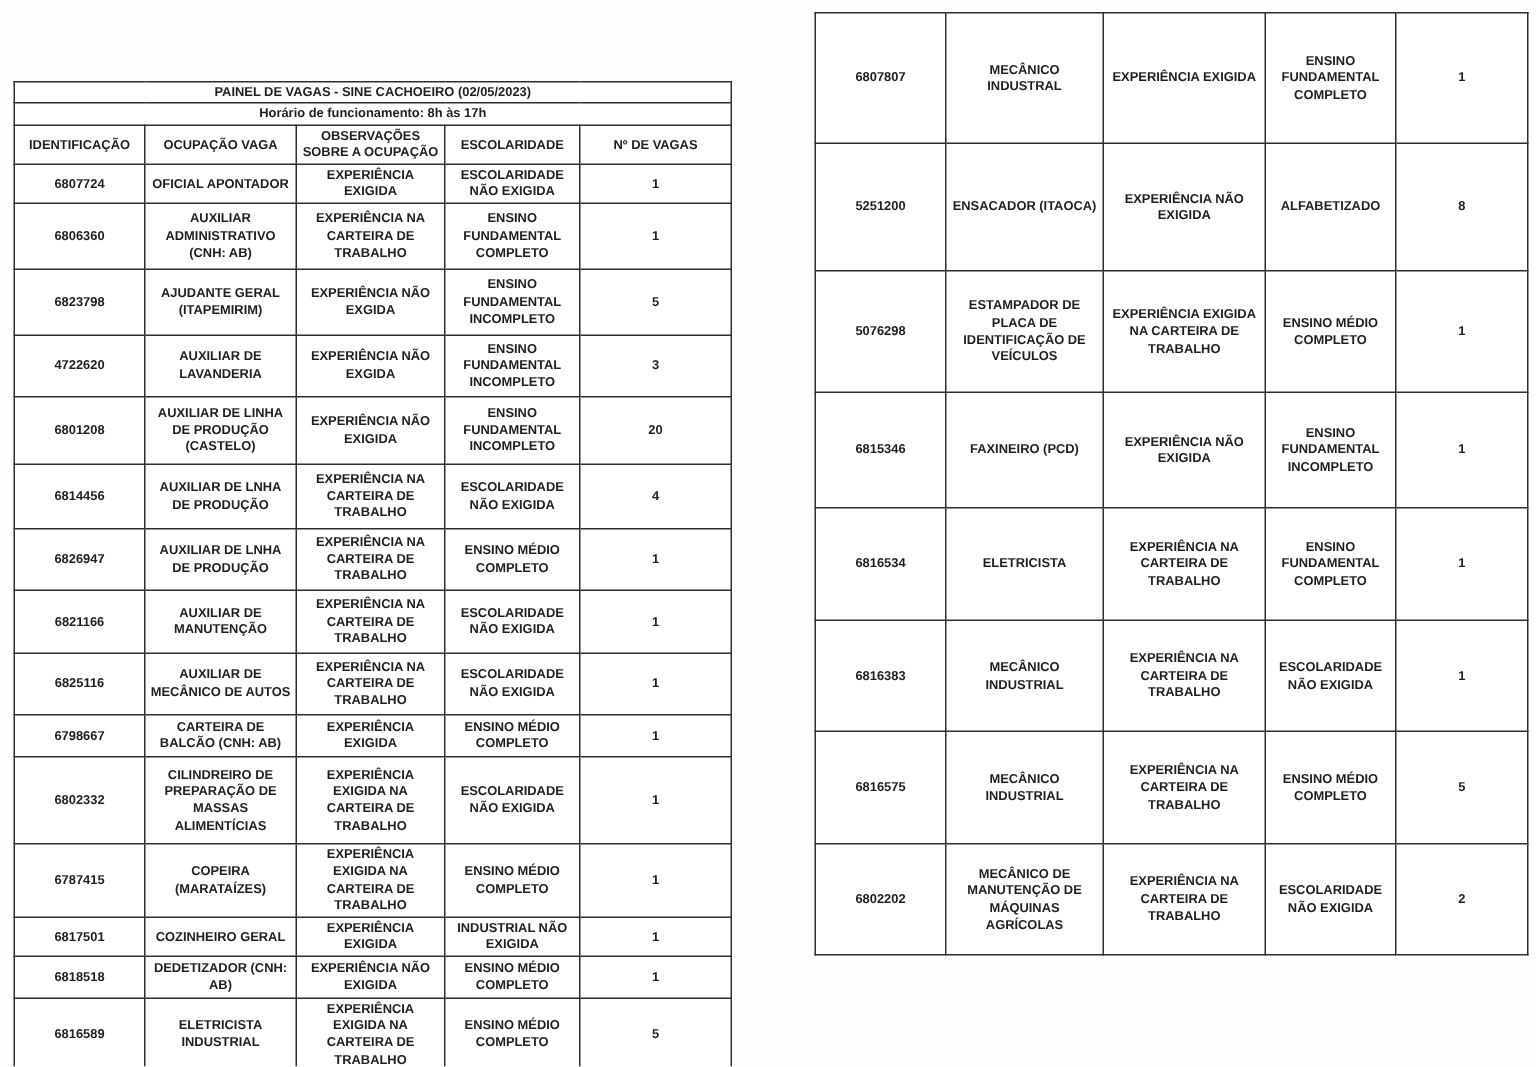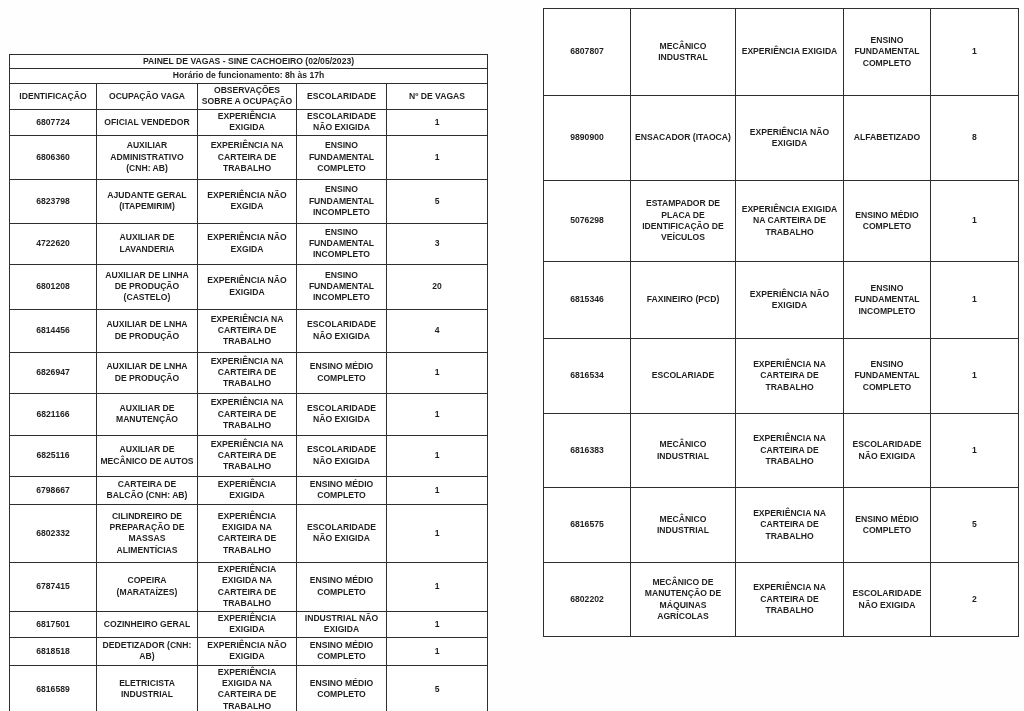--- a/index.html
+++ b/index.html
@@ -61,21 +61,21 @@
     </tr>
     <tr style="height:26px">
       <td class="head-cell">IDENTIFICAÇÃO</td>
       <td class="head-cell">OCUPAÇÃO VAGA</td>
       <td class="head-cell">OBSERVAÇÕES SOBRE A OCUPAÇÃO</td>
       <td class="head-cell">ESCOLARIDADE</td>
       <td class="head-cell">Nº DE VAGAS</td>
     </tr>
     <tr style="height:26px">
       <td>6807724</td>
-      <td>OFICIAL VENDEDOR</td>
+      <td>OFICIAL APONTADOR</td>
       <td>EXPERIÊNCIA EXIGIDA</td>
       <td>ESCOLARIDADE NÃO EXIGIDA</td>
       <td>1</td>
     </tr>
     <tr style="height:44px">
       <td>6806360</td>
       <td>AUXILIAR ADMINISTRATIVO (CNH: AB)</td>
       <td>EXPERIÊNCIA NA CARTEIRA DE TRABALHO</td>
       <td>ENSINO FUNDAMENTAL COMPLETO</td>
       <td>1</td>
@@ -191,21 +191,21 @@
     </colgroup>
     <tbody>
         <tr style="height:87px">
       <td>6807807</td>
       <td>MECÂNICO INDUSTRAL</td>
       <td>EXPERIÊNCIA EXIGIDA</td>
       <td>ENSINO FUNDAMENTAL COMPLETO</td>
       <td>1</td>
     </tr>
     <tr style="height:85px">
-      <td>9890900</td>
+      <td>5251200</td>
       <td>ENSACADOR (ITAOCA)</td>
       <td>EXPERIÊNCIA NÃO EXIGIDA</td>
       <td>ALFABETIZADO</td>
       <td>8</td>
     </tr>
     <tr style="height:81px">
       <td>5076298</td>
       <td>ESTAMPADOR DE PLACA DE IDENTIFICAÇÃO DE VEÍCULOS</td>
       <td>EXPERIÊNCIA EXIGIDA NA CARTEIRA DE TRABALHO</td>
       <td>ENSINO MÉDIO COMPLETO</td>
@@ -213,21 +213,21 @@
     </tr>
     <tr style="height:77px">
       <td>6815346</td>
       <td>FAXINEIRO (PCD)</td>
       <td>EXPERIÊNCIA NÃO EXIGIDA</td>
       <td>ENSINO FUNDAMENTAL INCOMPLETO</td>
       <td>1</td>
     </tr>
     <tr style="height:75px">
       <td>6816534</td>
-      <td>ESCOLARIADE</td>
+      <td>ELETRICISTA</td>
       <td>EXPERIÊNCIA NA CARTEIRA DE TRABALHO</td>
       <td>ENSINO FUNDAMENTAL COMPLETO</td>
       <td>1</td>
     </tr>
     <tr style="height:74px">
       <td>6816383</td>
       <td>MECÂNICO INDUSTRIAL</td>
       <td>EXPERIÊNCIA NA CARTEIRA DE TRABALHO</td>
       <td>ESCOLARIDADE NÃO EXIGIDA</td>
       <td>1</td>

